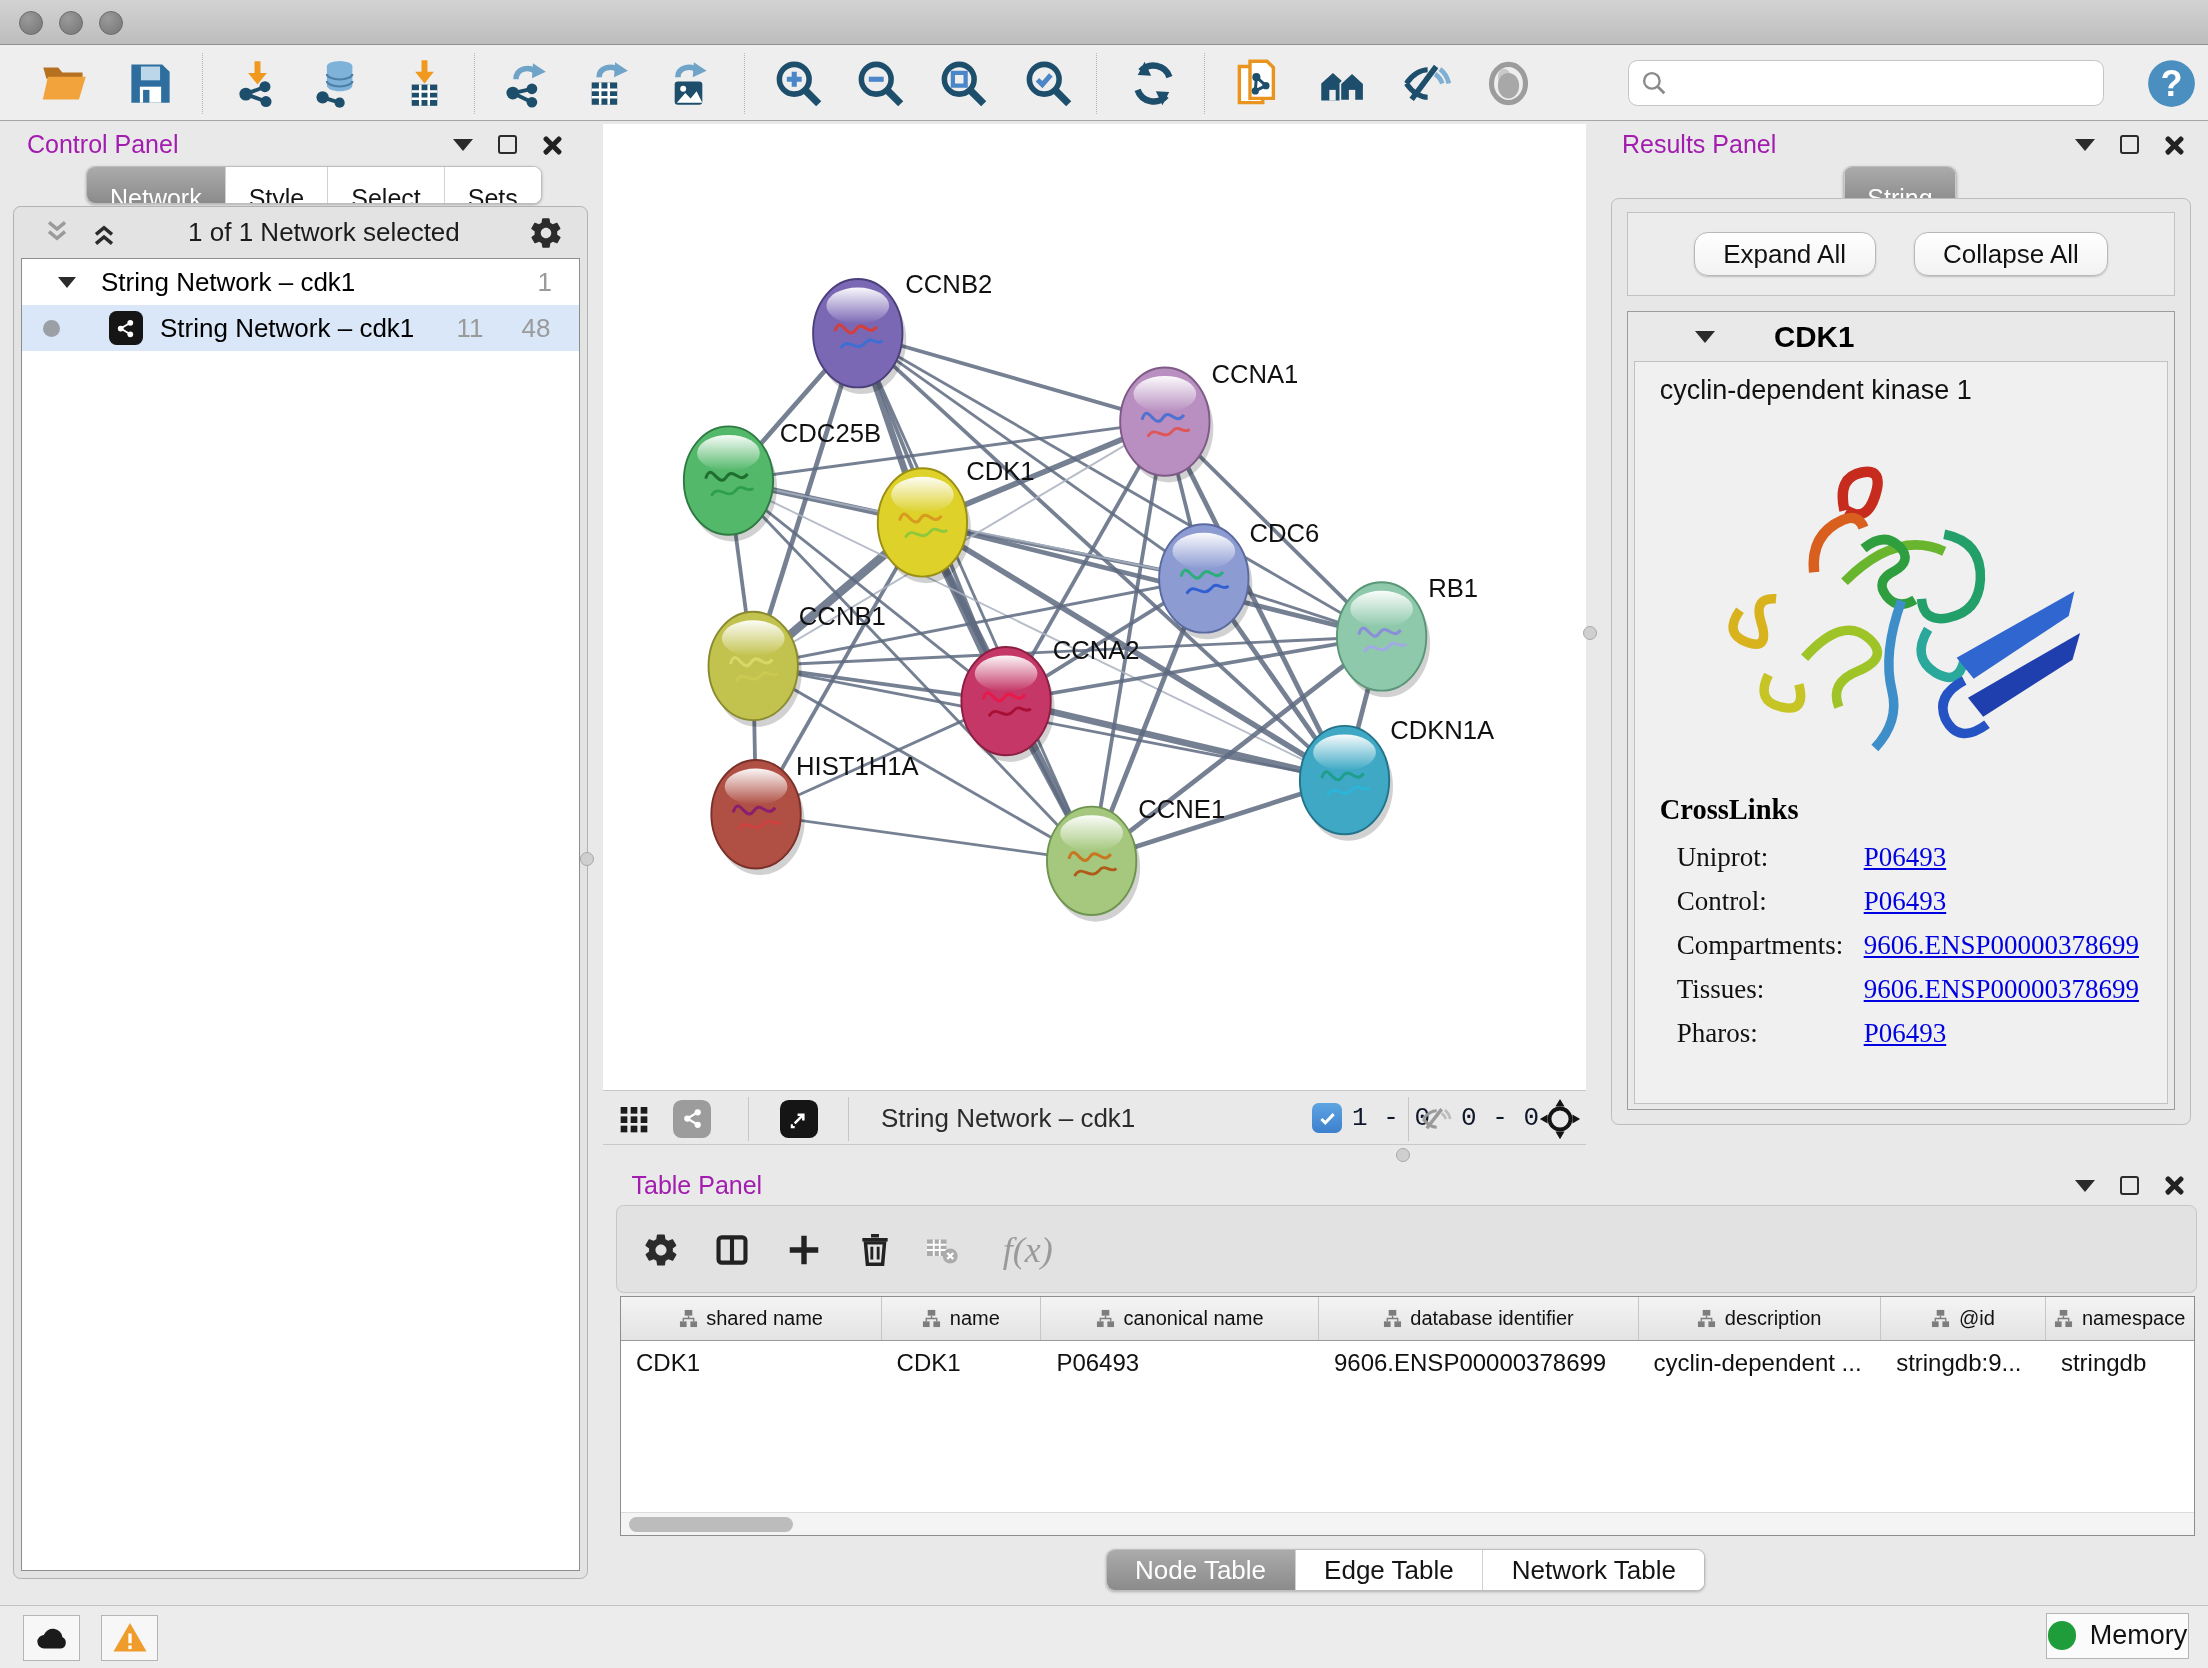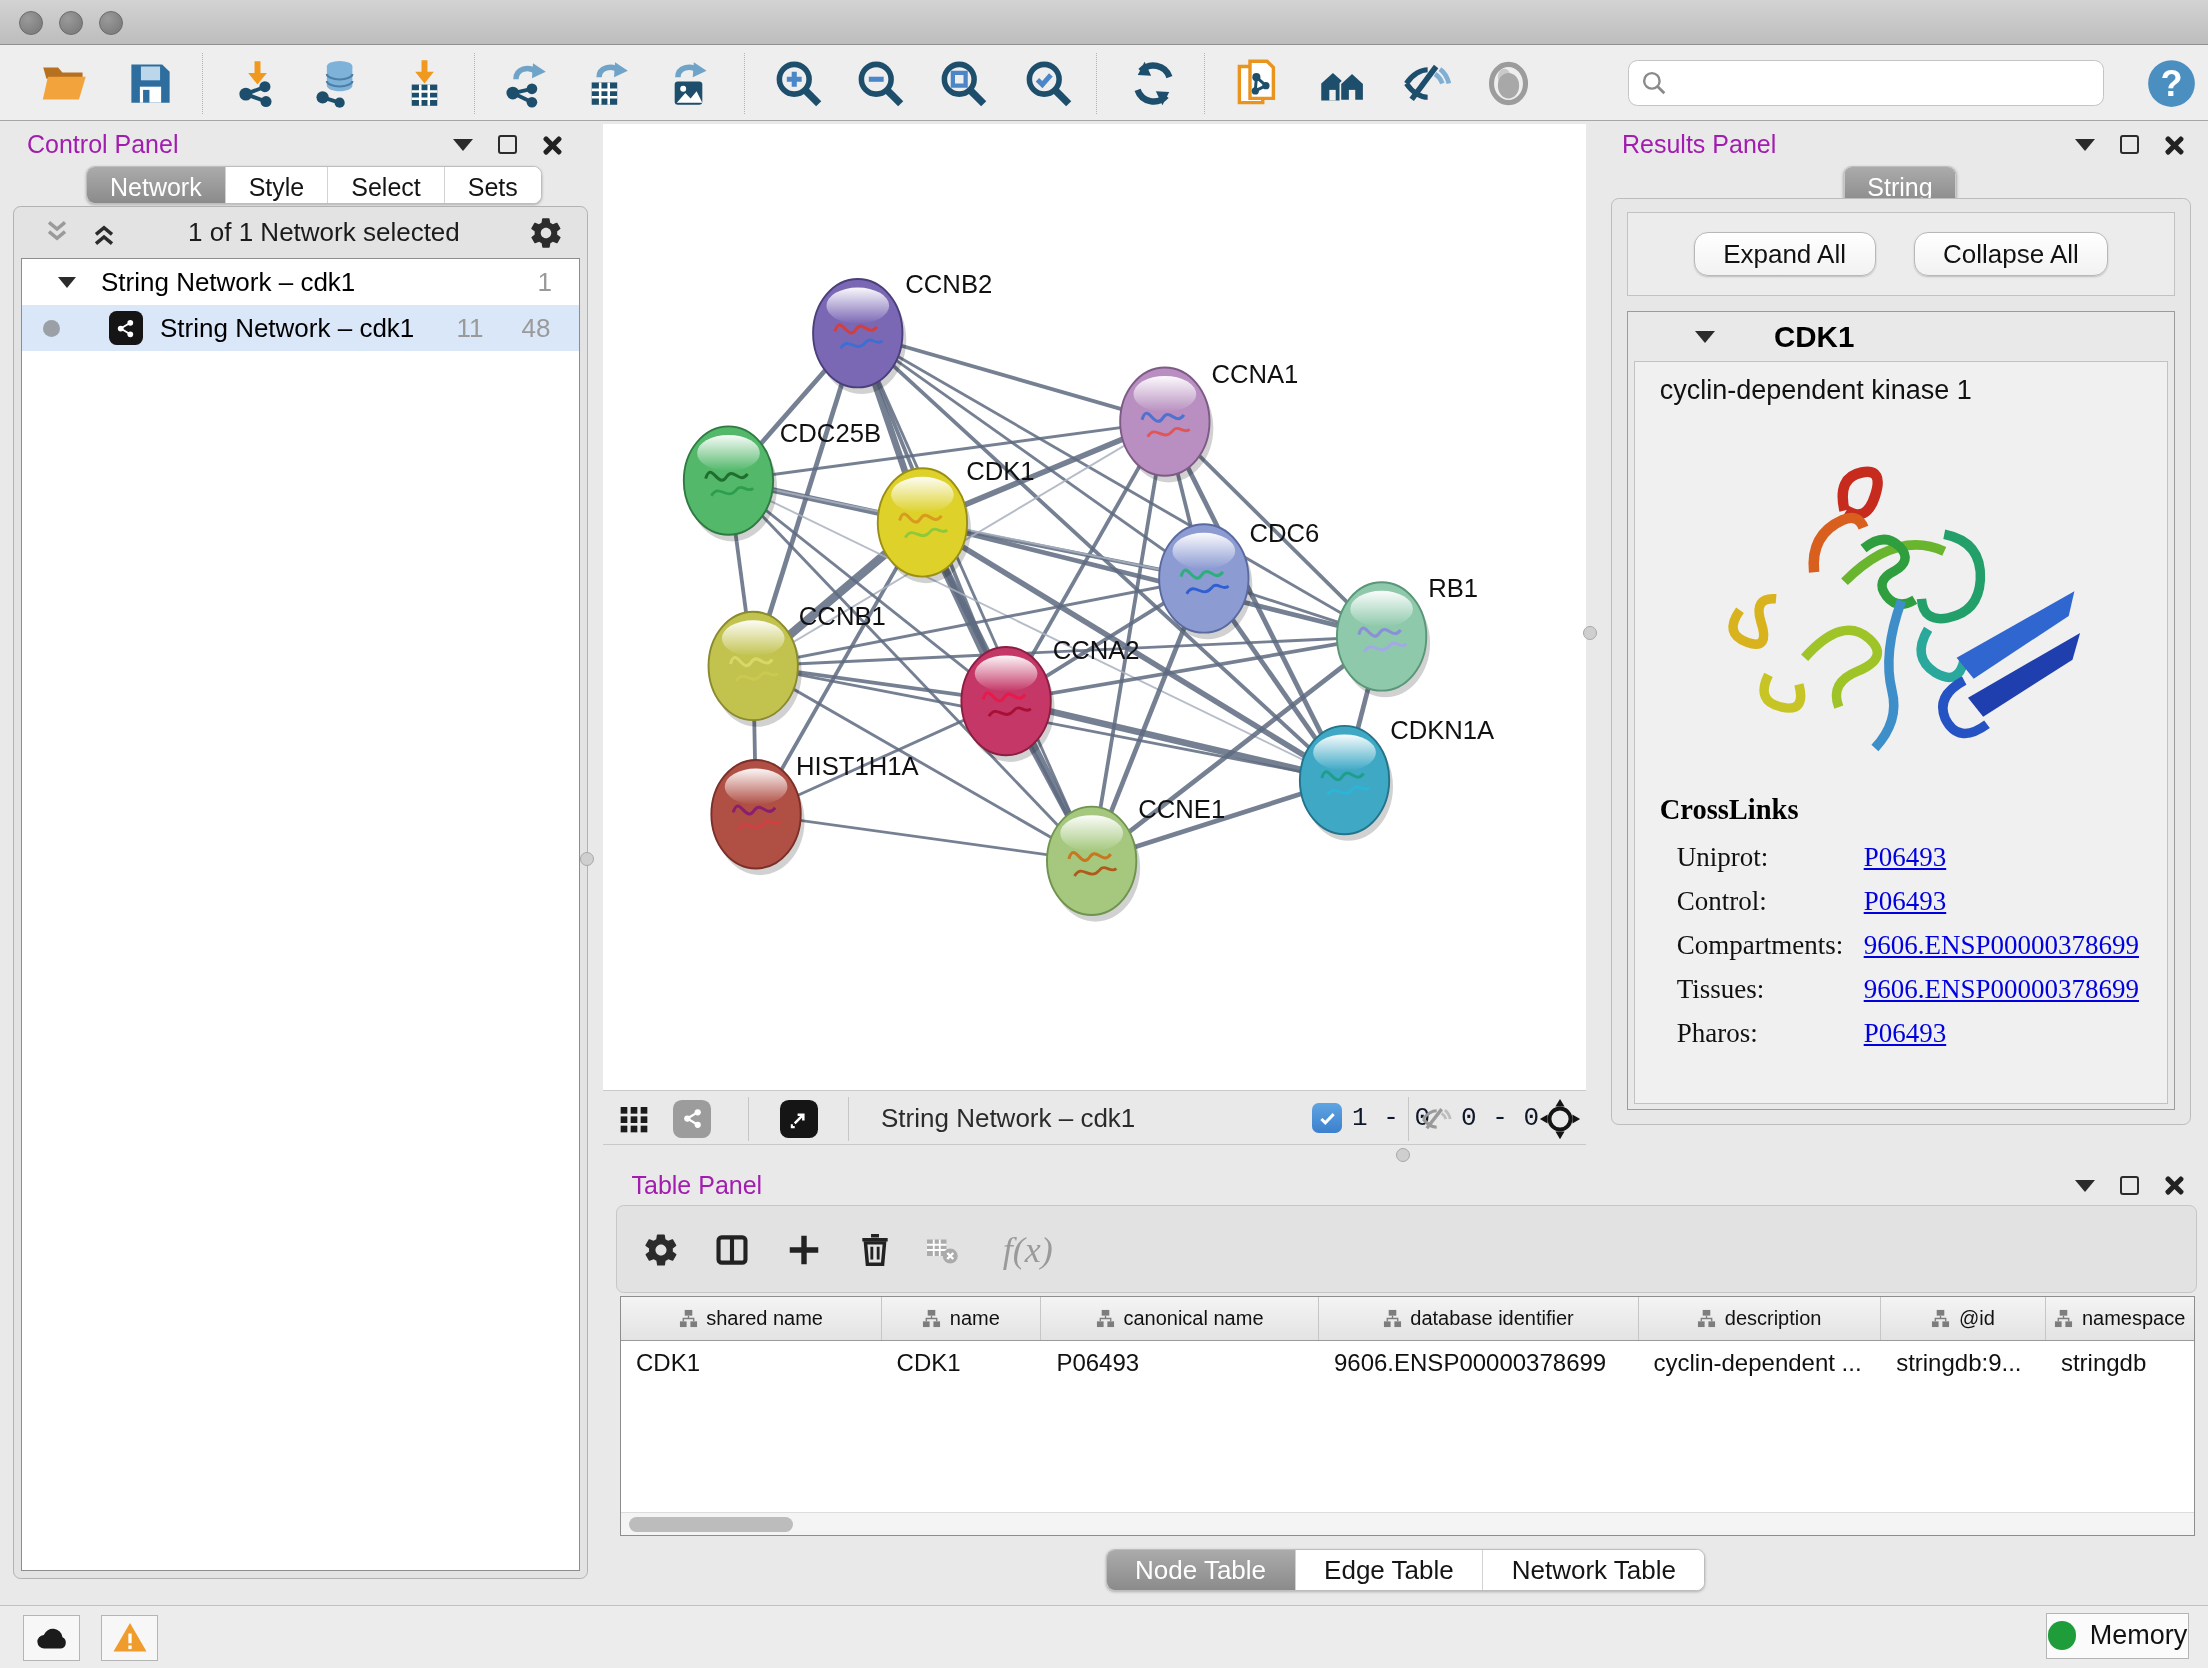--- a/index.html
+++ b/index.html
@@ -34,21 +34,21 @@
     border-top:12.4px solid #2b2b2b; }
   .float-ico { width:19px; height:19px; border:2.9px solid #2b2b2b; border-radius:2.9px; }
   .close-ico { position:relative; width:19px; height:19px; }
   .close-ico:before,.close-ico:after { content:""; position:absolute; left:7.6px; top:-1.9px; width:4.8px; height:23px;
     background:#222; border-radius:1.9px; }
   .close-ico:before { transform:rotate(45deg); }
   .close-ico:after { transform:rotate(-45deg); }
 
   .seg { display:inline-flex; border:1px solid #bdbdbd; border-radius:8.6px; overflow:hidden;
     background:#fff; box-shadow:0 1px 2.9px rgba(0,0,0,.25); }
-  .seg .tab { padding:2px 23px; height:36px; line-height:36px; font-size:25px; color:#141414;
+  .seg .tab { padding:13px 23px; height:36px; line-height:36px; font-size:25px; color:#141414;
     border-left:1px solid #d2d2d2; background:#fff; }
   .seg .tab:first-child { border-left:none; }
   .seg .tab.active { background:linear-gradient(#ababab,#8b8b8b); color:#fff; }
 
   
   #control-panel { position:absolute; left:0; top:124px; width:599px; height:1476px; }
   #cp-inner { position:absolute; left:13.3px; right:11.4px; top:82px; bottom:21px;
     background:#e3e3e3; border:1px solid #b2b2b2; border-radius:7.6px;padding-left:32px; }
   #cp-tools { position:absolute; left:0; top:0; right:0; height:51px; display:flex; align-items:center; }
   #cp-tree { position:absolute; left:6.7px; right:6.7px; top:51px; bottom:6.7px; background:#fff;

